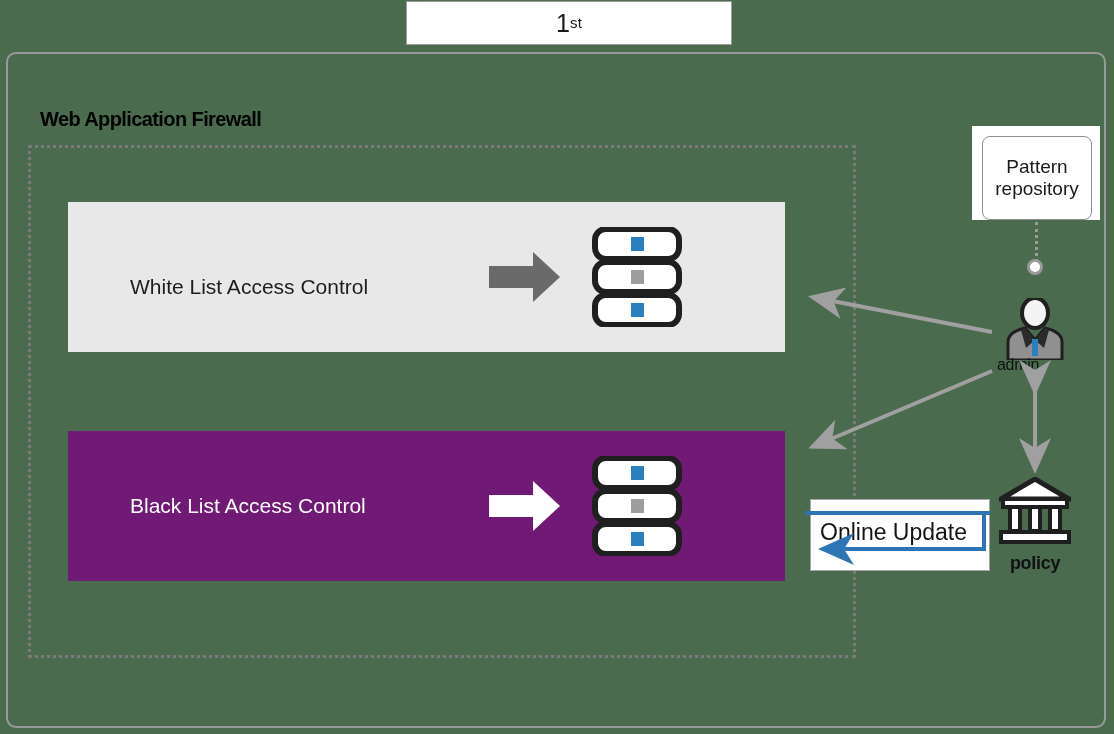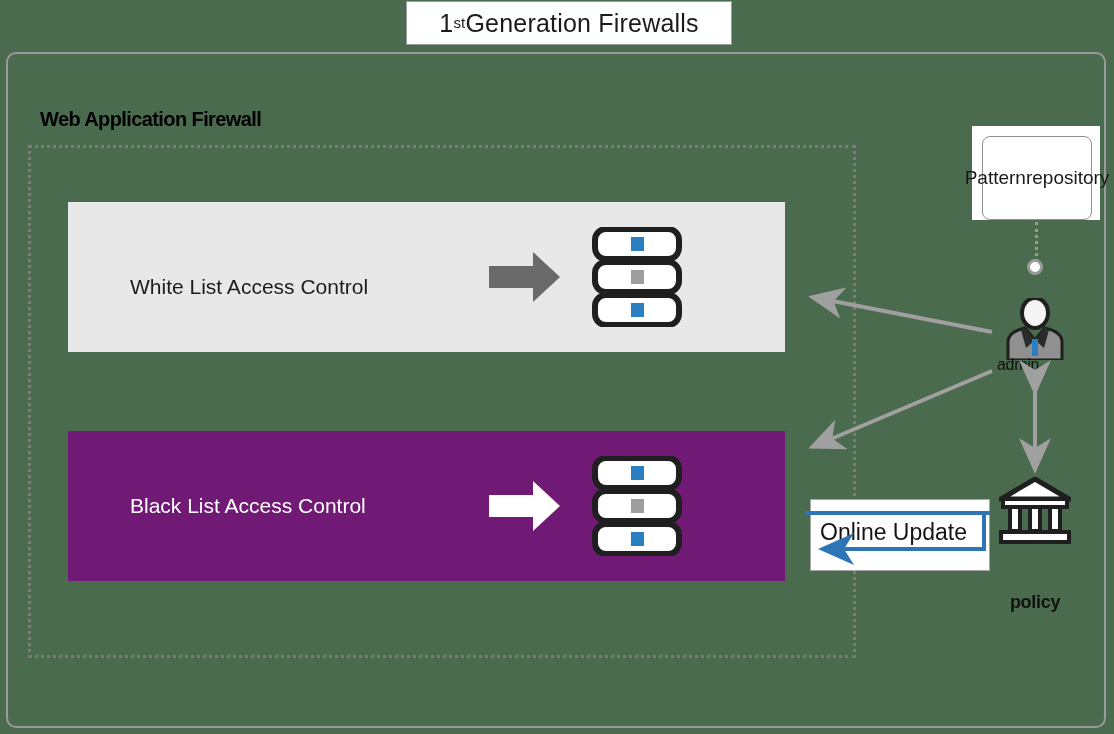--- a/index.html
+++ b/index.html
@@ -70,21 +70,21 @@
   .server-stack{position:absolute;left:521px;top:25px;width:96px;height:100px;}
 
   
   .pattern-shadow{
     position:absolute;left:972px;top:126px;width:128px;height:94px;
     background:#ffffff;
   }
   .pattern-box{
     position:absolute;left:982px;top:136px;width:110px;height:84px;
     background:#ffffff;border:1px solid #8f8f8f;border-radius:8px;
-    display:flex;flex-direction:row;align-items:center;justify-content:center;
+    display:flex;flex-direction:column;align-items:center;justify-content:center;
     font-size:19px;color:#1a1a1a;line-height:1.18;box-sizing:border-box;
   }
 
   .dot-connector{
     position:absolute;left:1035px;top:222px;width:0;height:40px;
     border-left:3px dotted #9a9a9a;
   }
   .conn-endpoint{
     position:absolute;left:1027px;top:259px;width:16px;height:16px;
     border-radius:50%;background:#ffffff;border:3px solid #9a9a9a;
@@ -95,21 +95,21 @@
   .admin-figure{position:absolute;left:1002px;top:298px;width:66px;height:62px;}
   .admin-label{
     position:absolute;left:997px;top:356px;width:78px;text-align:left;
     font-size:16px;font-weight:normal;color:#111111;letter-spacing:-0.3px;
   }
 
   
   .policy-figure{position:absolute;left:999px;top:477px;width:72px;height:68px;}
   .policy-label{
     position:absolute;left:996px;top:553px;width:78px;text-align:center;
-    font-size:18px;font-weight:bold;color:#111111;letter-spacing:-0.3px;margin-top:39px;
+    font-size:18px;font-weight:bold;color:#111111;letter-spacing:-0.3px;
   }
 
   
   .update-shadow{
     position:absolute;left:810px;top:499px;width:180px;height:72px;
     background:#ffffff;border:1px solid #a5a5a5;box-sizing:border-box;
   }
   .update-label{
     position:absolute;left:820px;top:519px;width:160px;
     font-size:23px;color:#141414;white-space:nowrap;
@@ -119,21 +119,20 @@
   .arrows{position:absolute;left:0;top:0;width:1114px;height:734px;pointer-events:none;}
 </style>
 </head>
 <body>
 
 <div class="canvas">
 
   <div class="title-banner">
     <span>1</span>
       <sup>st</sup>
-      <span> Generation Firewalls</span>
   </div>
 
   <div class="outer-box"></div>
 
   <div class="waf-heading">Web Application Firewall</div>
 
   <div class="waf-region"></div>
 
   <div class="panel panel-white">
     <div class="panel-label">White List Access Control</div>

